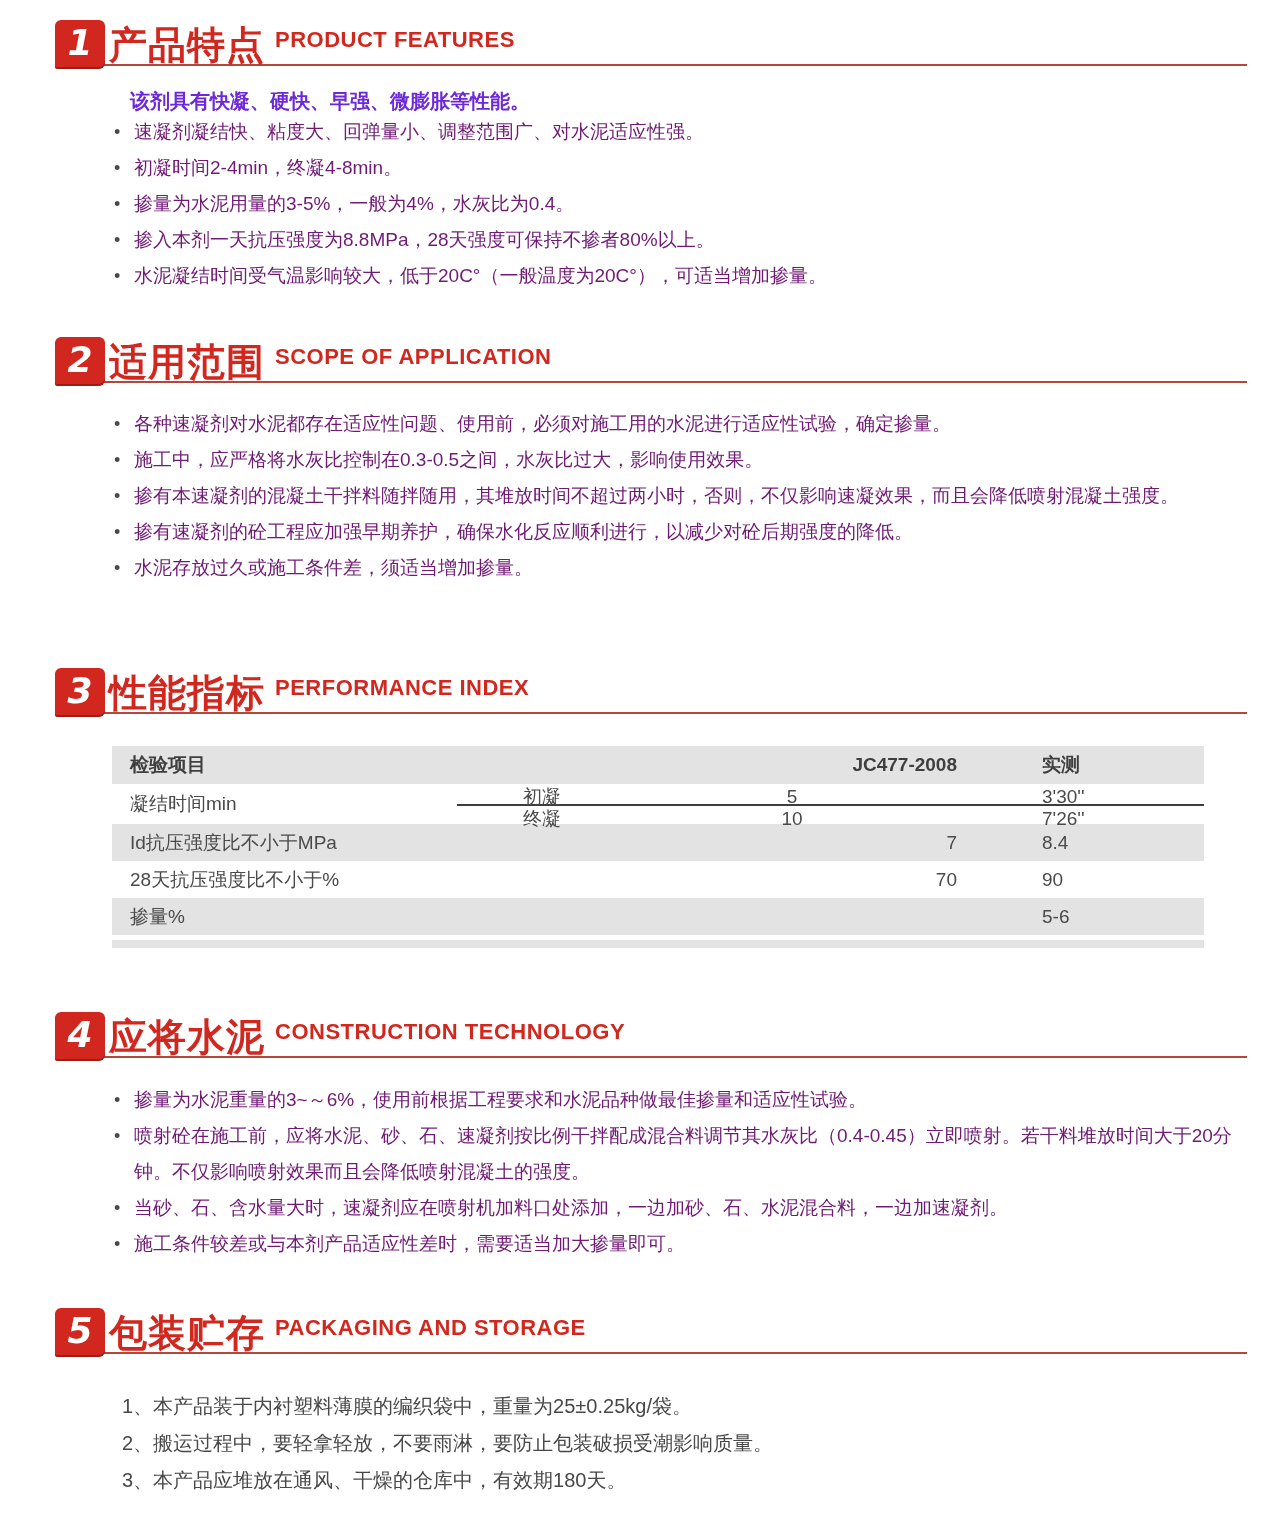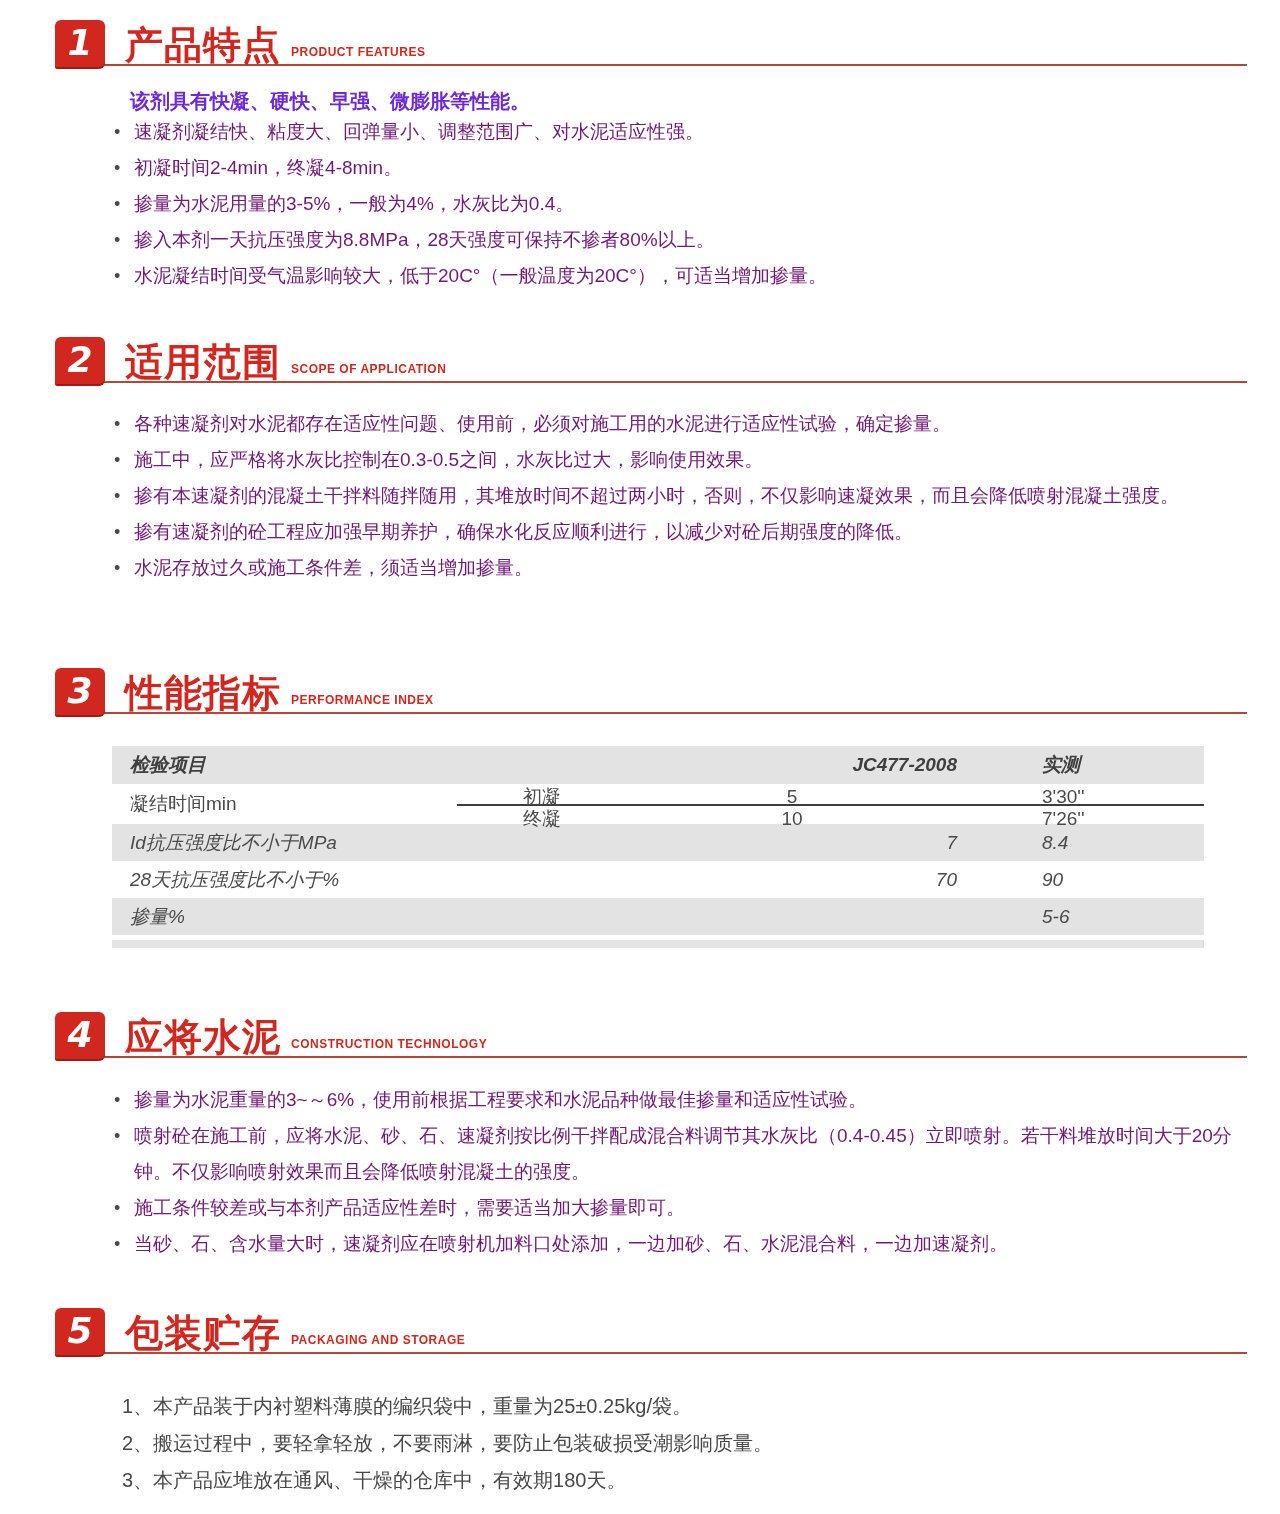--- a/index.html
+++ b/index.html
@@ -35,30 +35,30 @@
     font-size:36px;
     line-height:45px;
     text-align:center;
     margin-bottom:-3px;
   }
   .sec-title {
     color:#d2271e;
     font-weight:bold;
     font-size:38px;
     line-height:1;
-    margin-left:20px;
+    margin-left:4px;
     letter-spacing:1px;
   }
   .sec-sub {
     color:#d2271e;
     font-weight:bold;
-    font-size:12px;
+    font-size:22px;
     line-height:1;
     margin-left:10px;
-    padding-bottom:6px;
+    padding-bottom:13px;
     letter-spacing:.5px;
   }
 
   
   .intro {
     position:absolute;
     left:130px;
     width:1100px;
     font-size:20px;
     font-weight:bold;
@@ -104,21 +104,20 @@
     left:112px;
     width:1092px;
     font-size:19px;
     color:#4a4a4a;
   }
   .t-row {
     display:grid;
     grid-template-columns:515px 330px 1fr;
     align-items:center;
     height:37px;
-    font-style:italic;
   }
   .t-row.head { height:38px; font-weight:bold; color:#3f3f3f; }
   .shade { background:#e3e3e3; }
   .c1 { padding-left:18px; }
   .c2 { text-align:right; }
   .c3 { padding-left:85px; }
 
   .t-dual { display:flex; }
   .dual-label {
     width:345px;
@@ -228,22 +227,22 @@
 
   <div class="sec-header" style="top:1012px">
     <div class="num-box">4</div>
     <div class="sec-title">应将水泥</div>
     <div class="sec-sub">CONSTRUCTION TECHNOLOGY</div>
   </div>
 
   <ul class="bullets" style="top:1082px">
     <li>掺量为水泥重量的3~～6%，使用前根据工程要求和水泥品种做最佳掺量和适应性试验。</li>
     <li>喷射砼在施工前，应将水泥、砂、石、速凝剂按比例干拌配成混合料调节其水灰比（0.4-0.45）立即喷射。若干料堆放时间大于20分钟。不仅影响喷射效果而且会降低喷射混凝土的强度。</li>
+    <li>当砂、石、含水量大时，速凝剂应在喷射机加料口处添加，一边加砂、石、水泥混合料，一边加速凝剂。</li>
     <li>施工条件较差或与本剂产品适应性差时，需要适当加大掺量即可。</li>
-    <li>当砂、石、含水量大时，速凝剂应在喷射机加料口处添加，一边加砂、石、水泥混合料，一边加速凝剂。</li>
   </ul>
 
   <div class="sec-header" style="top:1308px">
     <div class="num-box">5</div>
     <div class="sec-title">包装贮存</div>
     <div class="sec-sub">PACKAGING AND STORAGE</div>
   </div>
 
   <div class="numbered" style="top:1388px">
     <div class="n-item">1、本产品装于内衬塑料薄膜的编织袋中，重量为25±0.25kg/袋。</div>

